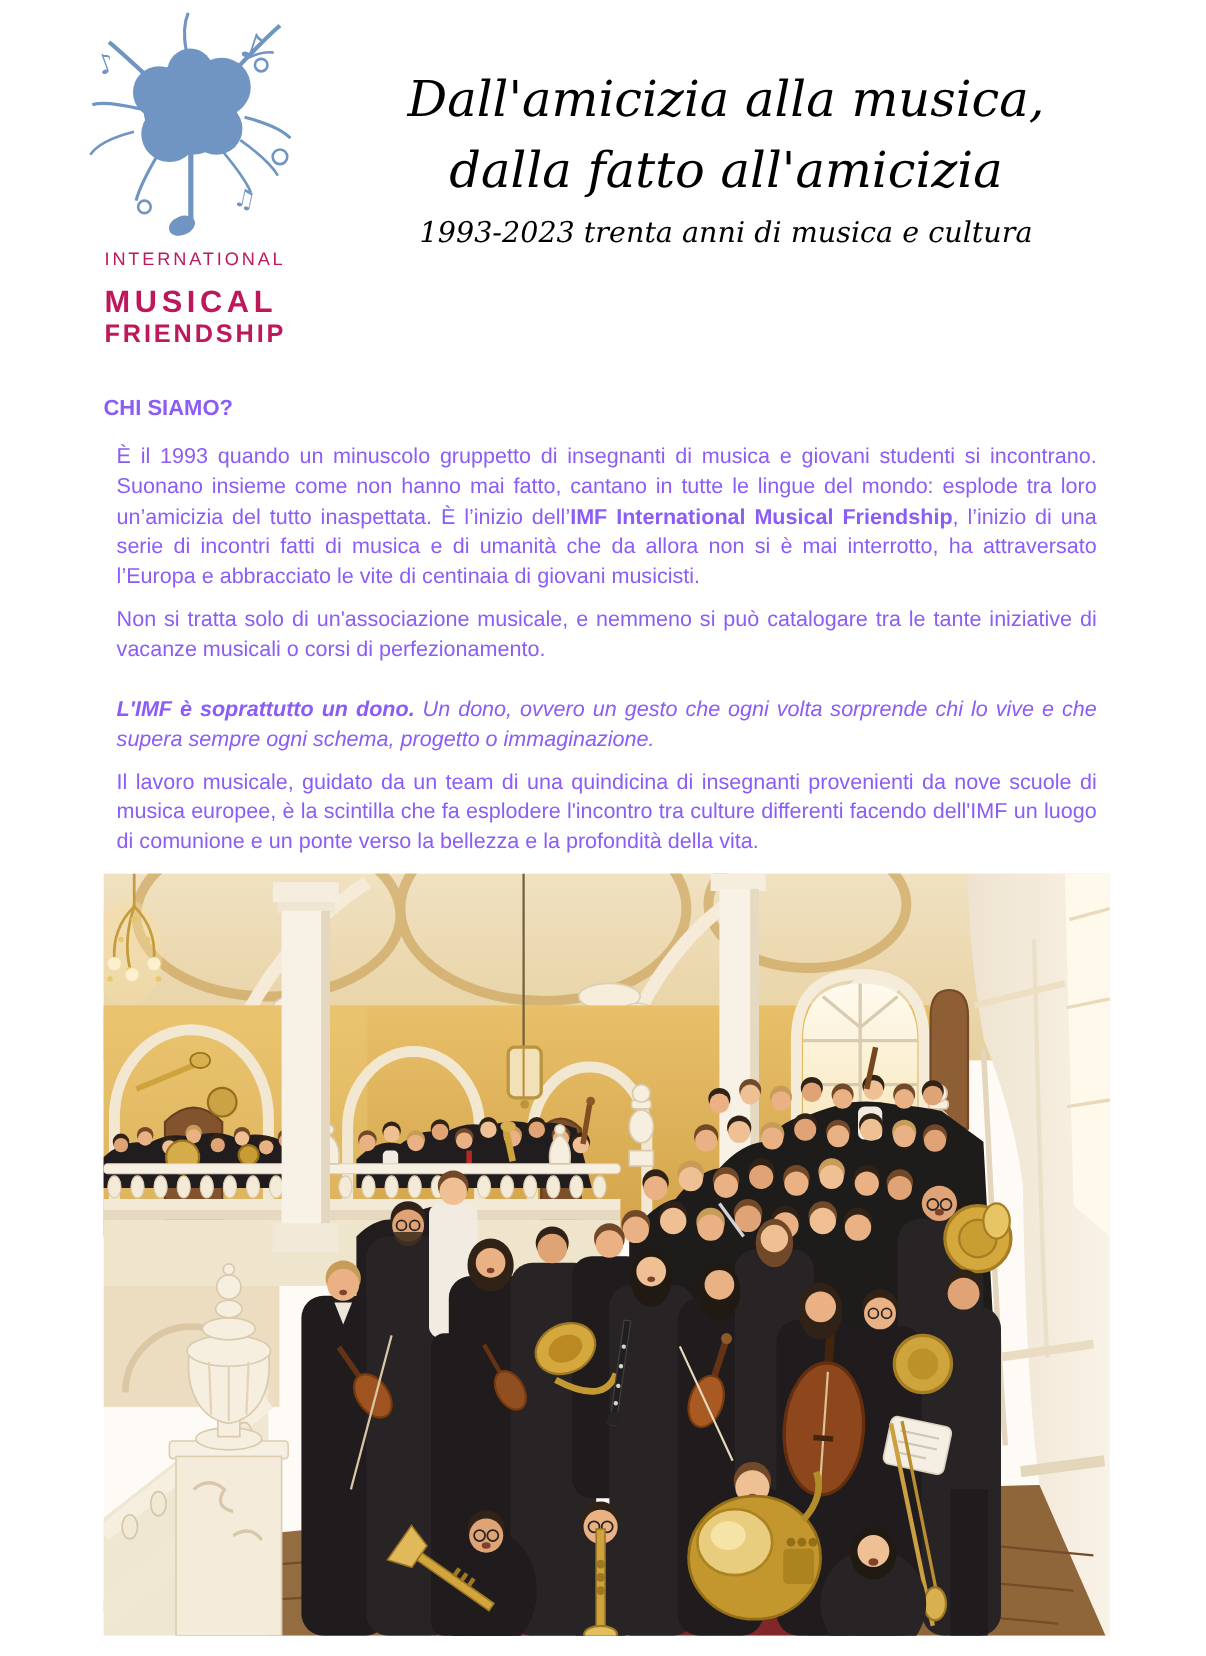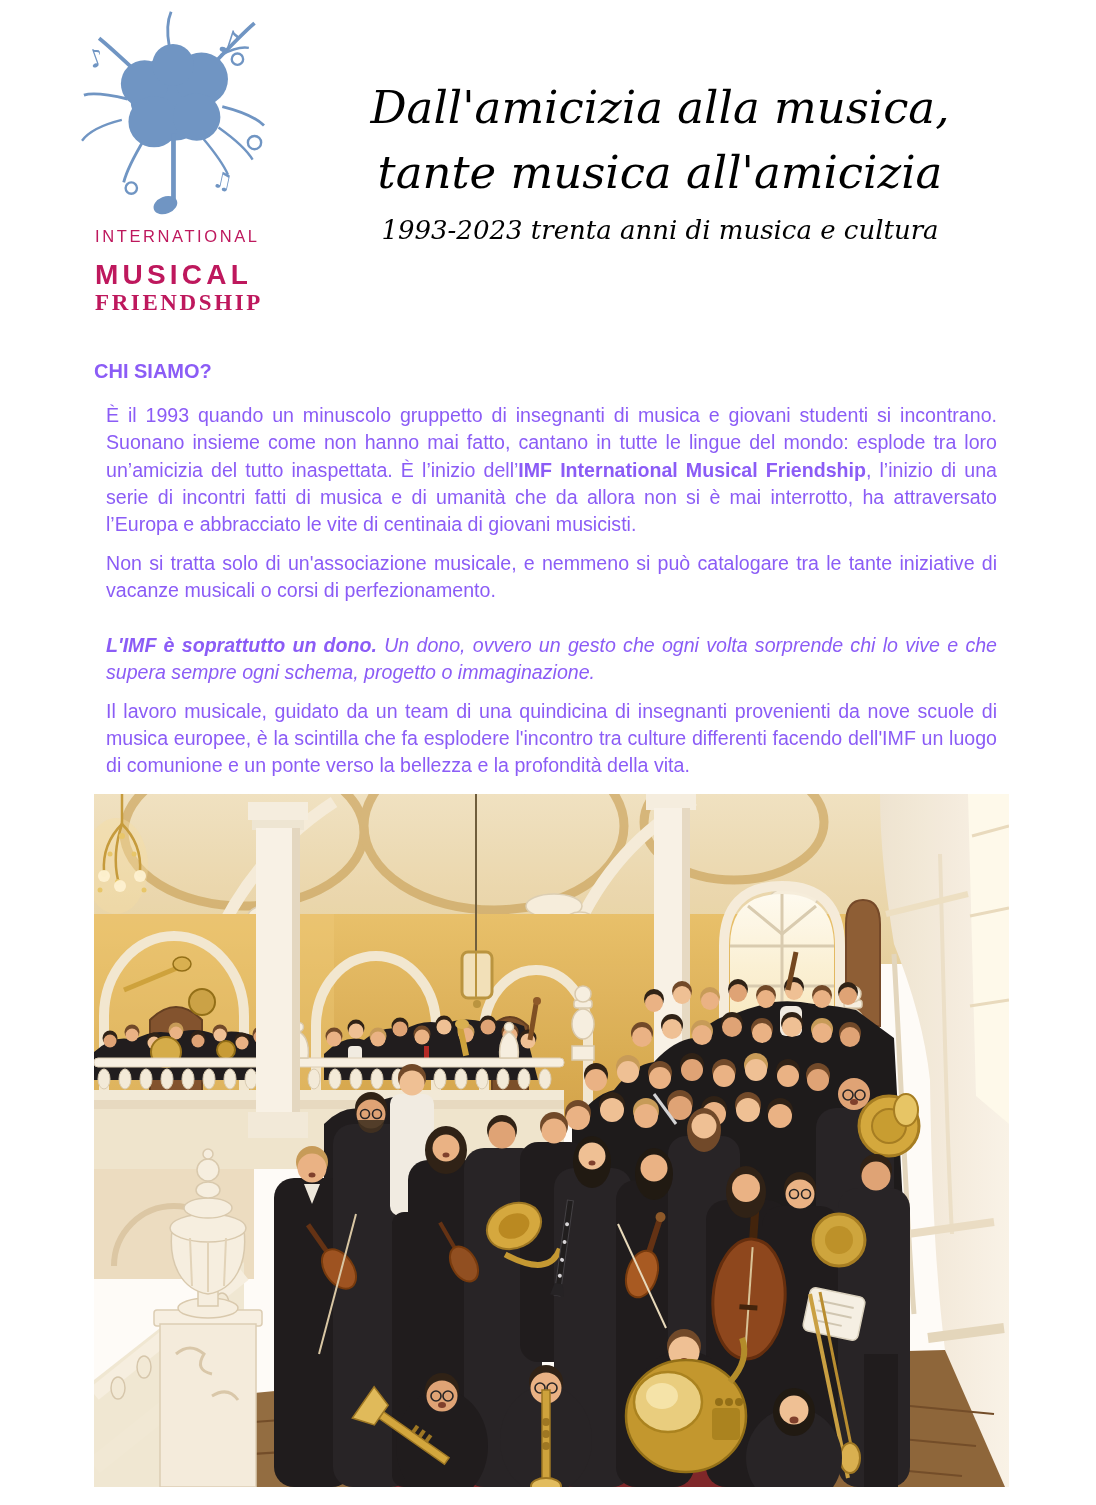--- a/index.html
+++ b/index.html
@@ -8,23 +8,23 @@
     font-family:"Liberation Sans",sans-serif;color:#111;
     -webkit-font-smoothing:antialiased;
   }
   
   .header{position:relative;height:340px;}
   .logo{position:absolute;left:68px;top:8px;width:260px;}
   .logo svg{display:block;margin-left:10px;}
   .logo-text{margin-top:2px;padding-left:27px;color:#be185d;line-height:1.08;}
   .lt1{font-size:16.5px;letter-spacing:2.6px;font-weight:500;}
   .lt2{font-size:28px;letter-spacing:4.2px;font-weight:700;margin-top:14px;}
-  .lt3{font-size:23px;letter-spacing:2.6px;font-weight:600;margin-top:1px;font-family:Liberation Serif, serif;}
+  .lt3{font-size:23px;letter-spacing:2.6px;font-weight:600;margin-top:1px;}
   .titleblock{
-    position:absolute;left:340px;top:82px;width:640px;text-align:center;
+    position:absolute;left:340px;top:64px;width:640px;text-align:center;
     font-family:"DejaVu Serif",serif;font-style:italic;color:#000;
   }
   .title-line{font-size:45px;line-height:52px;font-weight:400;}
   .title-line.l2{margin-top:13px;}
   .subtitle{margin-top:16px;font-size:26px;}
   
   .content{margin:0 87px 0 94px;padding-top:18px;font-size:19.6px;line-height:27.2px;text-align:justify;color:#8b5cf6;}
   .content h2{font-size:20px;margin:0 0 17px 0;font-weight:700;text-align:left;}
   .content p{margin:12px;}
   .content p.gap{margin-top:27px;font-style:italic;}
@@ -70,21 +70,21 @@
     </svg>
     <div class="logo-text">
       <div class="lt1">INTERNATIONAL</div>
       <div class="lt2">MUSICAL</div>
       <div class="lt3">FRIENDSHIP</div>
     </div>
   </div>
 
   <div class="titleblock">
     <div class="title-line">Dall'amicizia alla musica,</div>
-    <div class="title-line l2">tante musica all'amicizia</div>
+    <div class="title-line l2">dalla fatto all'amicizia</div>
     <div class="subtitle">1993-2023 trenta anni di musica e cultura</div>
   </div>
 </div>
 
 <div class="content">
   <h2>CHI SIAMO?</h2>
   <p><span>È il 1993 quando un minuscolo gruppetto di insegnanti di musica e giovani studenti si incontrano. Suonano insieme come non hanno mai fatto, cantano in tutte le lingue del mondo: esplode tra loro un’amicizia del tutto inaspettata. È l’inizio dell’</span><b>IMF International Musical Friendship</b><span>, l’inizio di una serie di incontri fatti di musica e di umanità che da allora non si è mai interrotto, ha attraversato l’Europa e abbracciato le vite di centinaia di giovani musicisti.</span></p>
   <p>Non si tratta solo di un'associazione  musicale, e nemmeno si può catalogare tra le tante iniziative di vacanze musicali o corsi di perfezionamento.</p>
   <p class="gap"><b>L'IMF è soprattutto un dono.</b><span> Un dono, ovvero un gesto che ogni volta sorprende chi lo vive e che supera sempre ogni schema, progetto o immaginazione.</span></p>
   <p>Il lavoro musicale, guidato da un team di una quindicina di insegnanti provenienti da nove scuole di musica europee, è la scintilla che fa esplodere l'incontro tra culture differenti facendo dell'IMF un luogo di comunione e un ponte verso la bellezza e la profondità della vita.</p>

